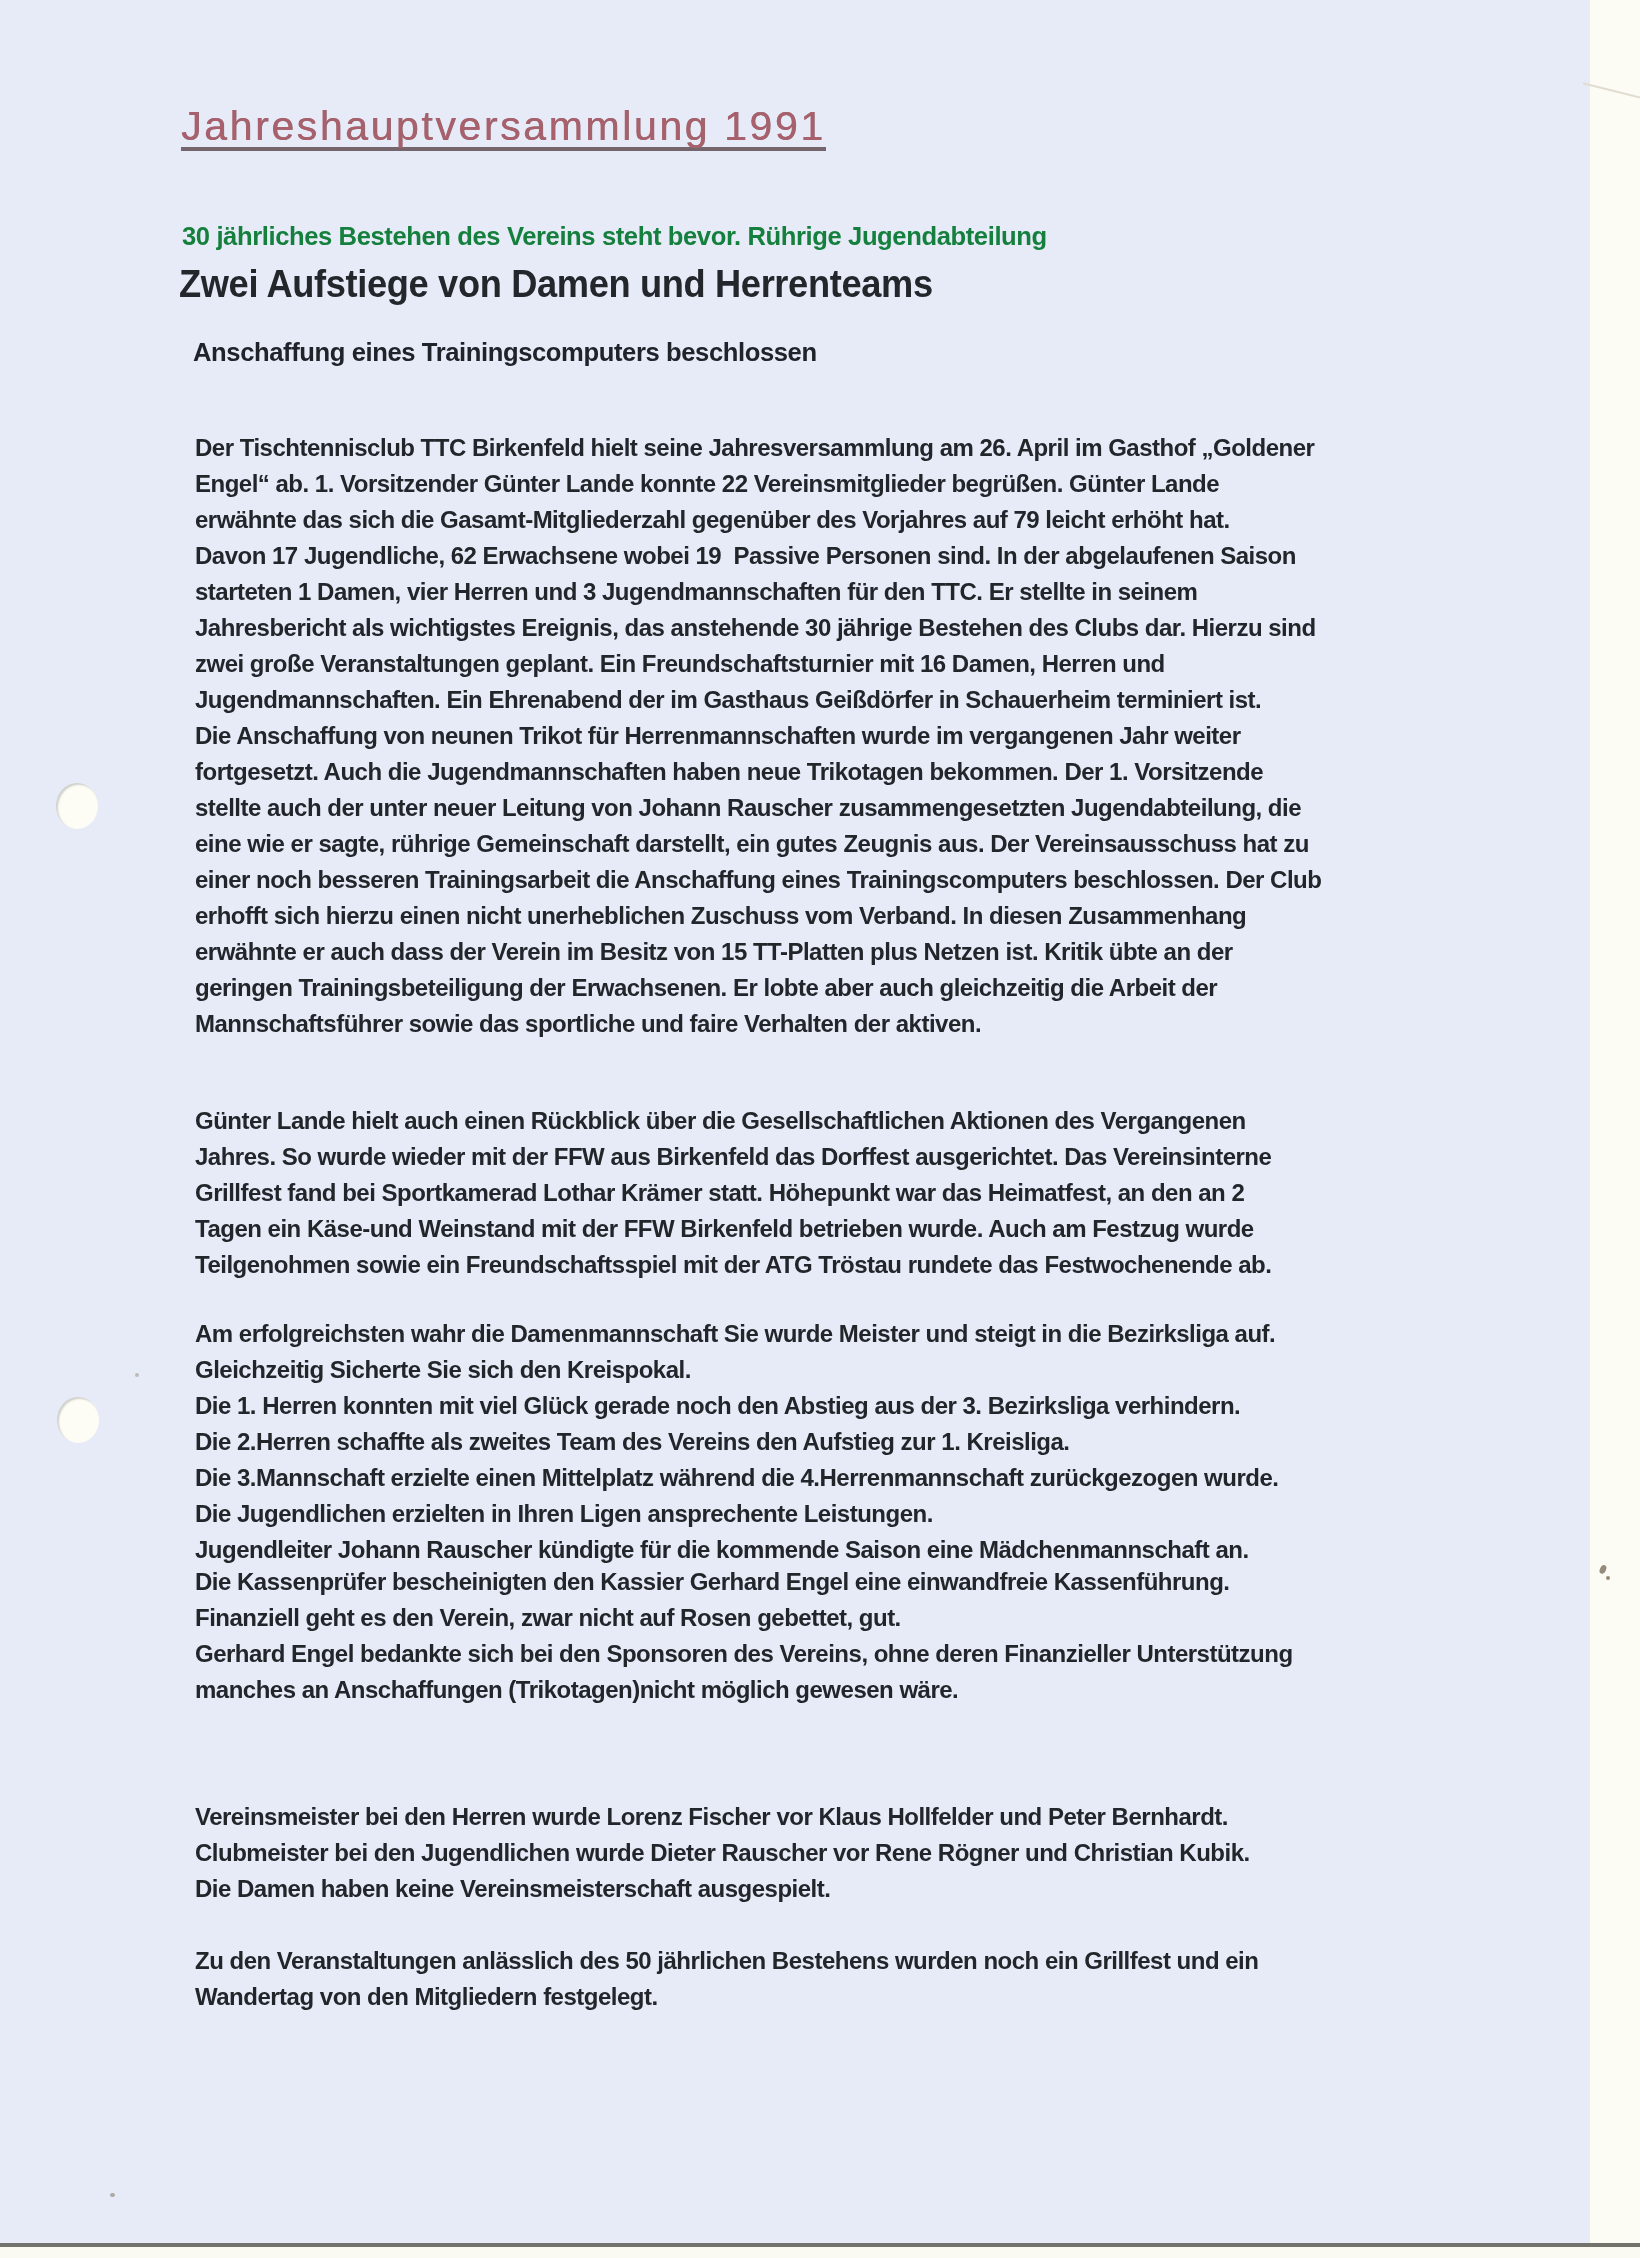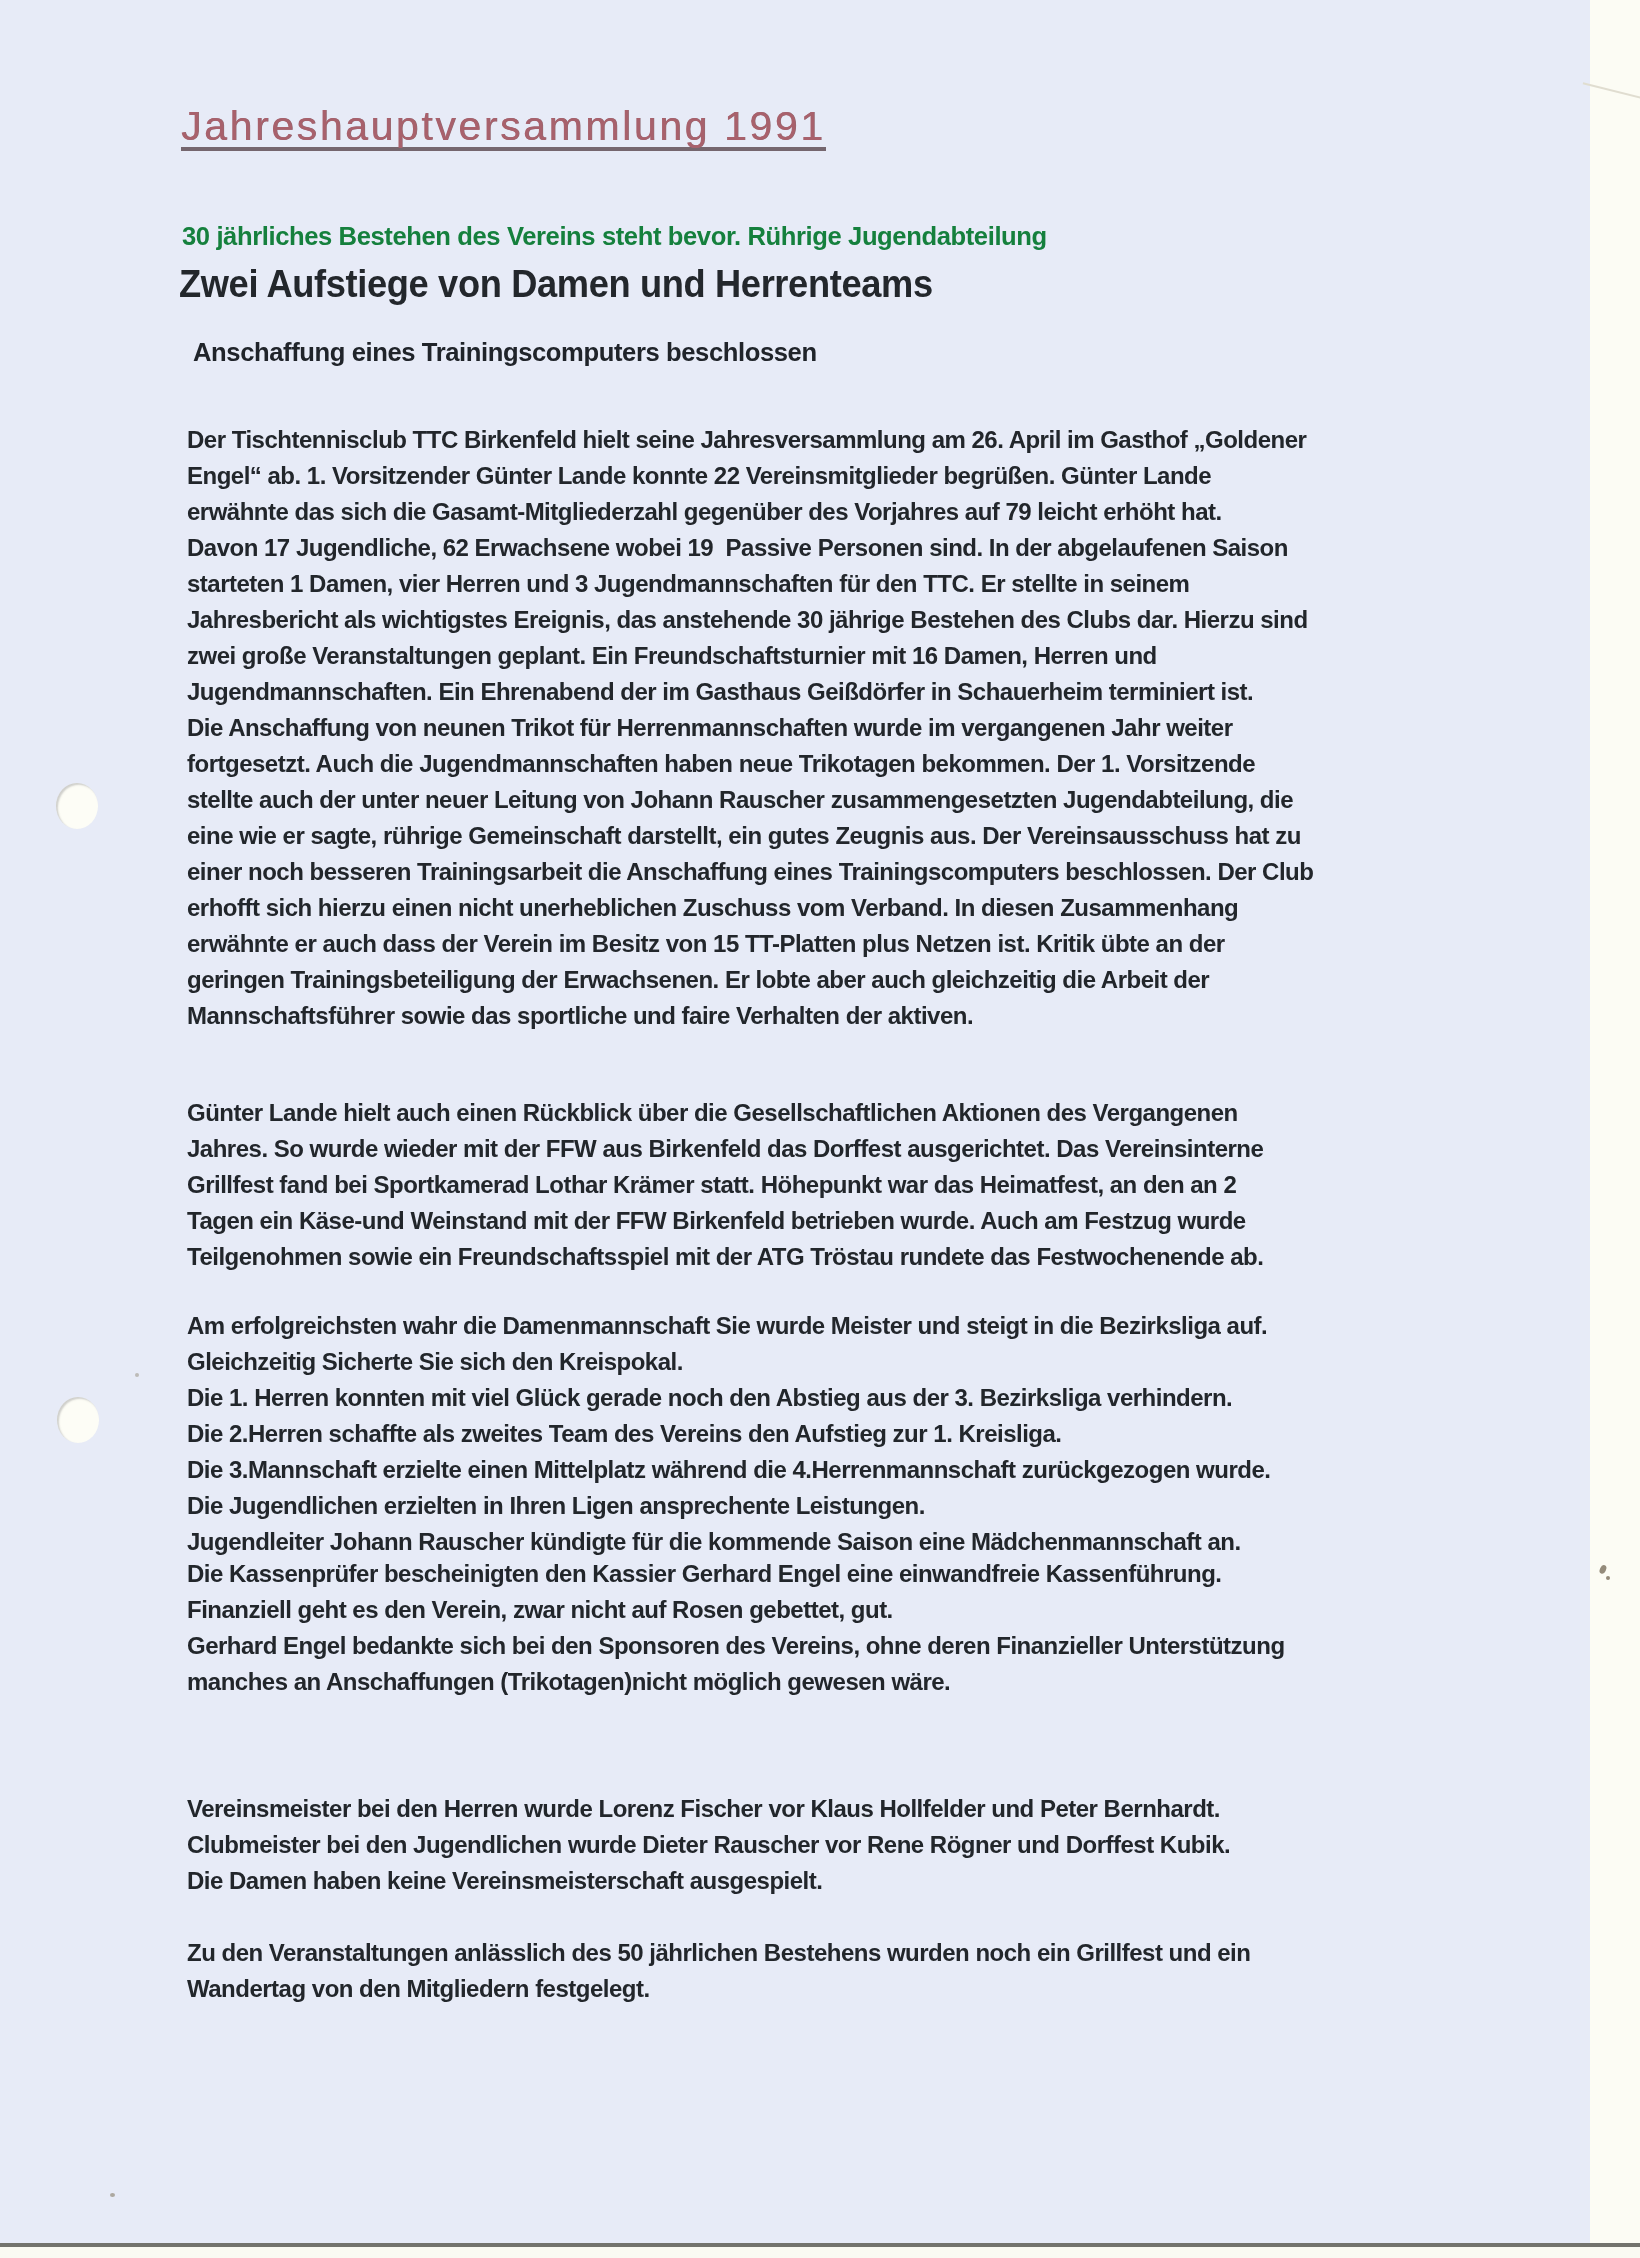--- a/index.html
+++ b/index.html
@@ -110,21 +110,21 @@
     margin: 12px;
     font-size: 25.6px;
     font-weight: 700;
     letter-spacing: -0.4px;
     color: #20242a;
   }
   .body {
     position: absolute;
     left: 183px;
     width: 1332px;
-    margin: 4px;
+    margin: 12px;
     font-size: 24px;
     font-weight: 700;
     letter-spacing: -0.5px;
     line-height: 36px;
     color: #22262b;
     white-space: pre-line;
   }
   .p1 { top: 418px; }
   .p2 { top: 1091px; }
   .p3 { top: 1304px; }
@@ -169,21 +169,21 @@
 Die 1. Herren konnten mit viel Glück gerade noch den Abstieg aus der 3. Bezirksliga verhindern.
 Die 2.Herren schaffte als zweites Team des Vereins den Aufstieg zur 1. Kreisliga.
 Die 3.Mannschaft erzielte einen Mittelplatz während die 4.Herrenmannschaft zurückgezogen wurde.
 Die Jugendlichen erzielten in Ihren Ligen ansprechente Leistungen.
 Jugendleiter Johann Rauscher kündigte für die kommende Saison eine Mädchenmannschaft an.</p>
     <p class="body p4">Die Kassenprüfer bescheinigten den Kassier Gerhard Engel eine einwandfreie Kassenführung.
 Finanziell geht es den Verein, zwar nicht auf Rosen gebettet, gut.
 Gerhard Engel bedankte sich bei den Sponsoren des Vereins, ohne deren Finanzieller Unterstützung
 manches an Anschaffungen (Trikotagen)nicht möglich gewesen wäre.</p>
     <p class="body p5">Vereinsmeister bei den Herren wurde Lorenz Fischer vor Klaus Hollfelder und Peter Bernhardt.
-Clubmeister bei den Jugendlichen wurde Dieter Rauscher vor Rene Rögner und Dorffest Kubik.
+Clubmeister bei den Jugendlichen wurde Dieter Rauscher vor Rene Rögner und Christian Kubik.
 Die Damen haben keine Vereinsmeisterschaft ausgespielt.</p>
     <p class="body p6">Zu den Veranstaltungen anlässlich des 50 jährlichen Bestehens wurden noch ein Grillfest und ein
 Wandertag von den Mitgliedern festgelegt.</p>
 
     <div class="hole hole1"></div>
     <div class="hole hole2"></div>
   </div>
 
   <div class="edge-strip"></div>
   <div class="crease"></div>

